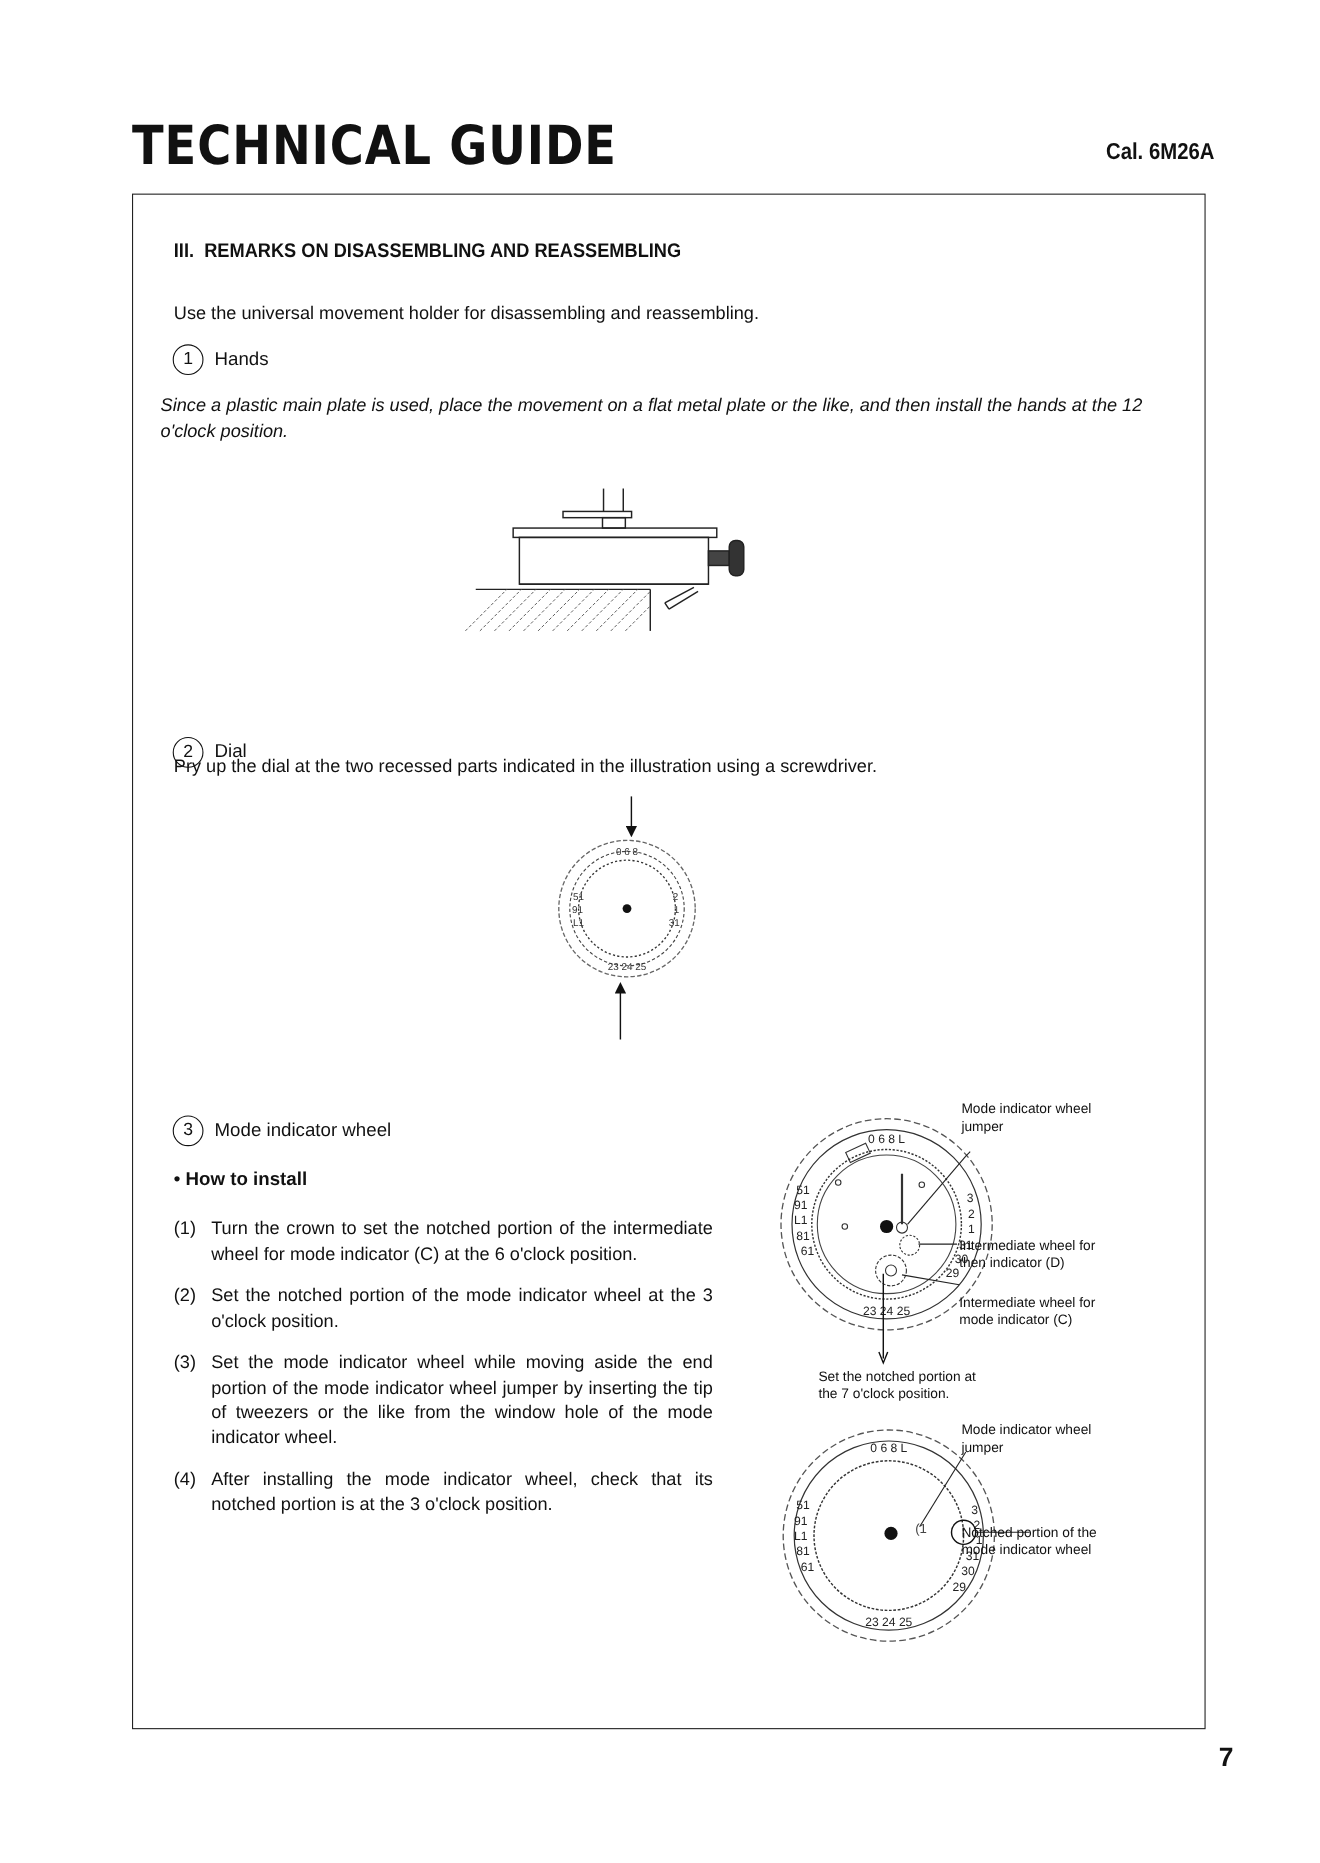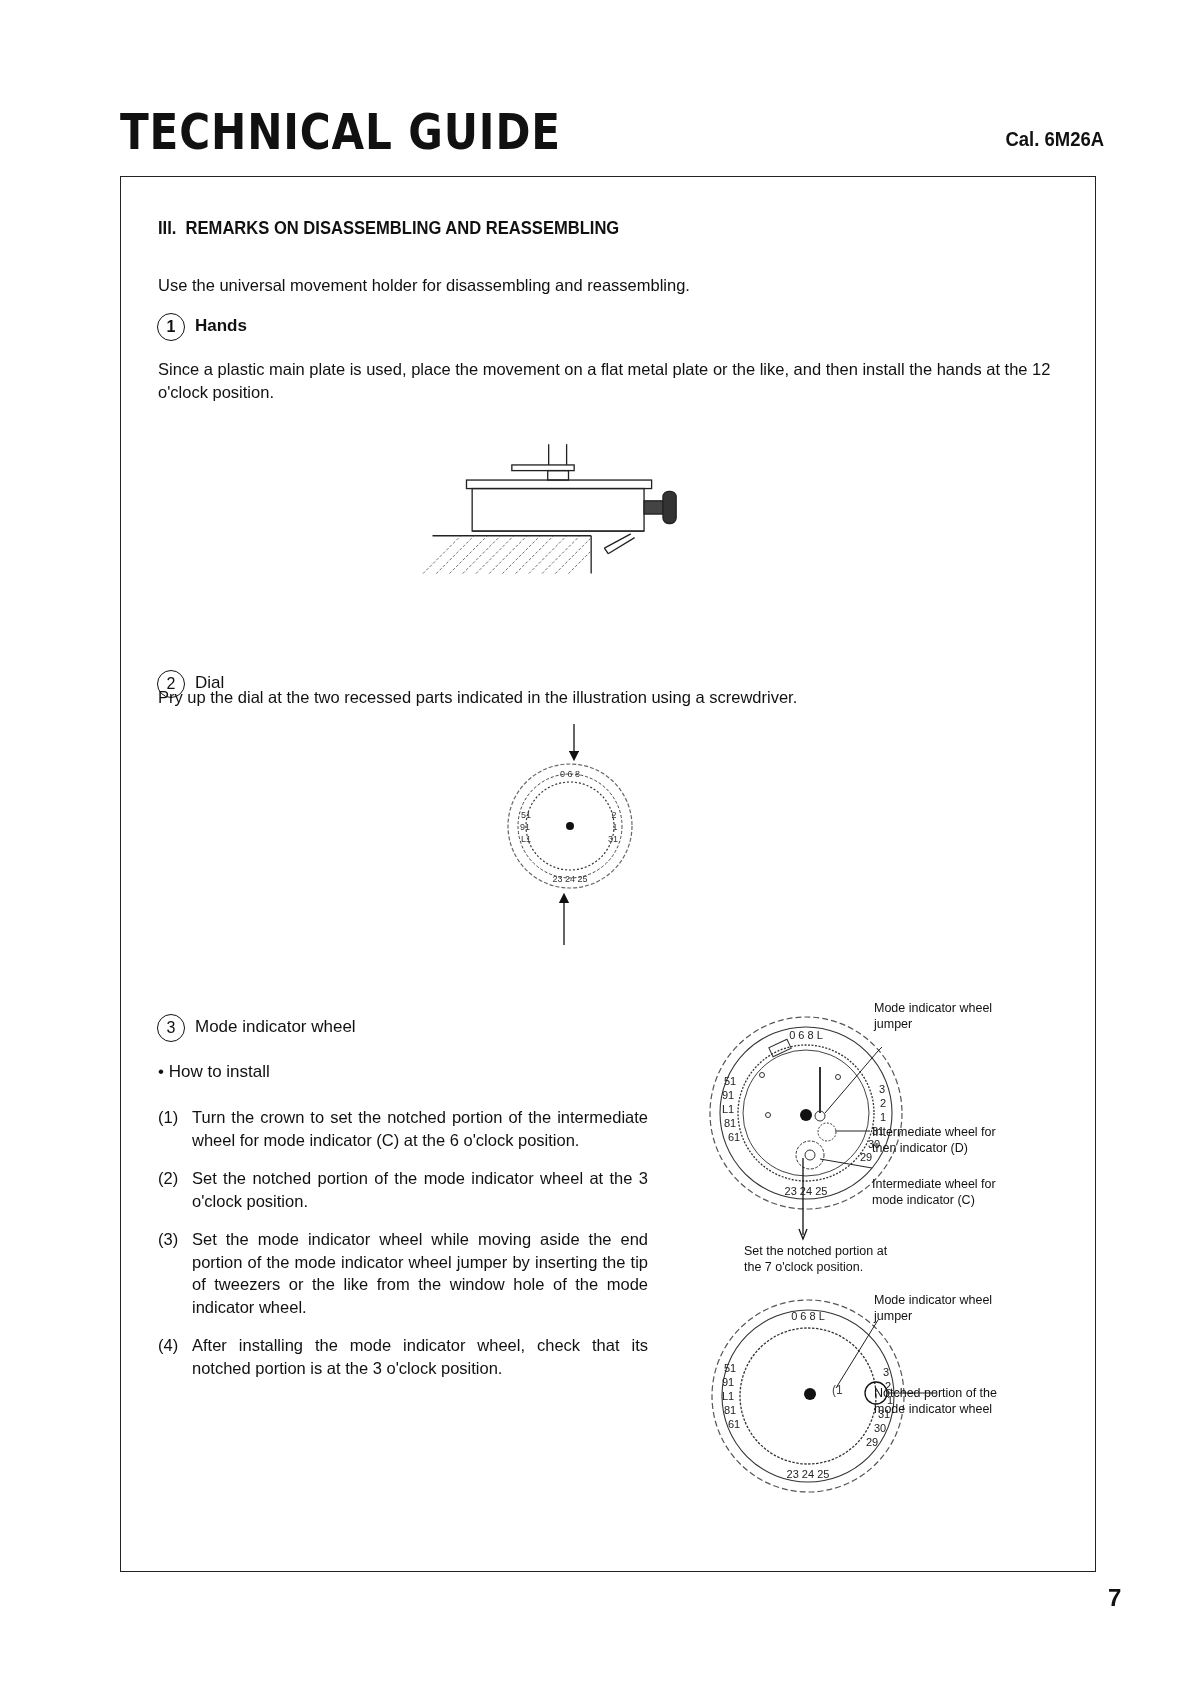--- a/index.html
+++ b/index.html
@@ -26,24 +26,24 @@
 <body>
 
 <div class="abs title">TECHNICAL GUIDE</div>
 <div class="abs cal">Cal. 6M26A</div>
 
 <div class="abs frame"></div>
 
 <div class="abs section-head" style="white-space:pre;">III.  REMARKS ON DISASSEMBLING AND REASSEMBLING</div>
 <div class="abs para" style="left:158px; top:258px;margin-top:16px;">Use the universal movement holder for disassembling and reassembling.</div>
 
-<div class="abs item-head" style="left:157px; top:313px;font-weight:bold;">
+<div class="abs item-head" style="left:157px; top:313px;">
   <span class="circ">1</span><span>Hands</span>
 </div>
-<div class="abs para" style="left:158px; top:358px; width:920px;">Since a plastic main plate is used, place the movement on a flat metal plate or the like, and then install the hands at the 12 o'clock position.</div>
+<div class="abs para" style="left:146px; top:358px; width:920px;font-style:italic;">Since a plastic main plate is used, place the movement on a flat metal plate or the like, and then install the hands at the 12 o'clock position.</div>
 
 <svg class="abs" style="left:400px; top:430px;" width="320" height="170" viewBox="0 0 330 180">
   <g stroke="#222" fill="none" stroke-width="1.4">
     <line x1="153" y1="15" x2="153" y2="37"></line>
     <line x1="172" y1="15" x2="172" y2="37"></line>
     <rect x="114" y="37" width="66" height="6"></rect>
     <rect x="152" y="43" width="22" height="10"></rect>
     <rect x="66" y="53" width="196" height="9"></rect>
     <rect x="72" y="62" width="182" height="45"></rect>
     <line x1="72" y1="107" x2="254" y2="107"></line>
@@ -96,21 +96,21 @@
       <text x="35" y="110">91</text>
       <text x="36" y="122">L1</text>
     <text x="80" y="57">0 6 8</text>
       <text x="80" y="162">23 24 25</text>
   </g>
 </svg>
 
 <div class="abs item-head" style="left:157px; top:1014px;">
   <span class="circ">3</span><span>Mode indicator wheel</span>
 </div>
-<div class="abs" style="left:158px; top:1062px; font-size:17px; font-weight:normal;">• How to install</div>
+<div class="abs" style="left:158px; top:1062px; font-size:17px; font-weight:bold;">• How to install</div>
 
 <div class="abs" style="left:158px; top:1106px;">
   <div class="step">
     <span class="num">(1)</span>
     <span class="txt">Turn the crown to set the notched portion of the intermediate wheel for mode indicator (C) at the 6 o'clock position.</span>
   </div>
   <div class="step" style="margin-top:16px;">
     <span class="num">(2)</span>
     <span class="txt">Set the notched portion of the mode indicator wheel at the 3 o'clock position.</span>
   </div>

